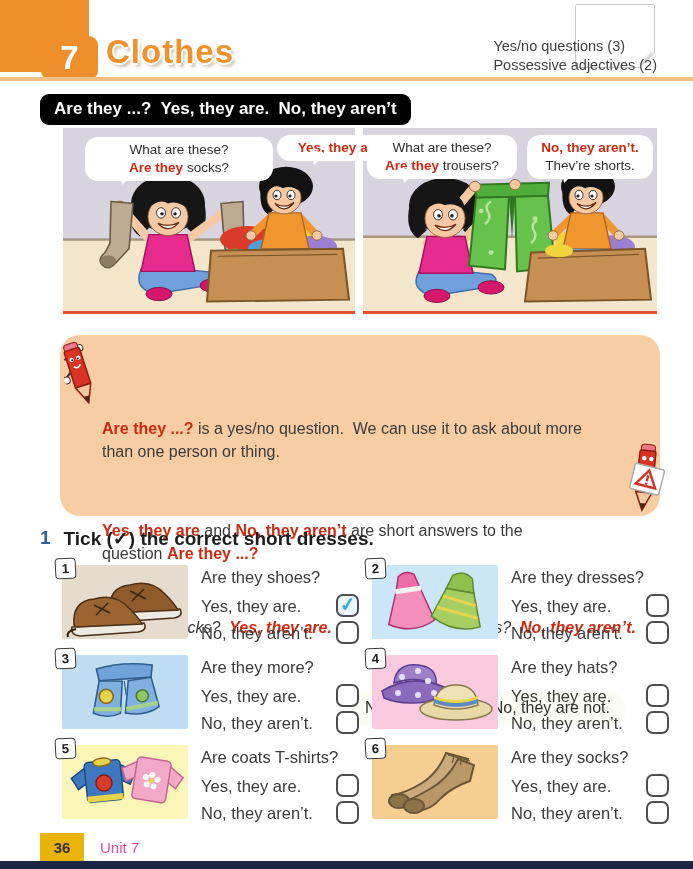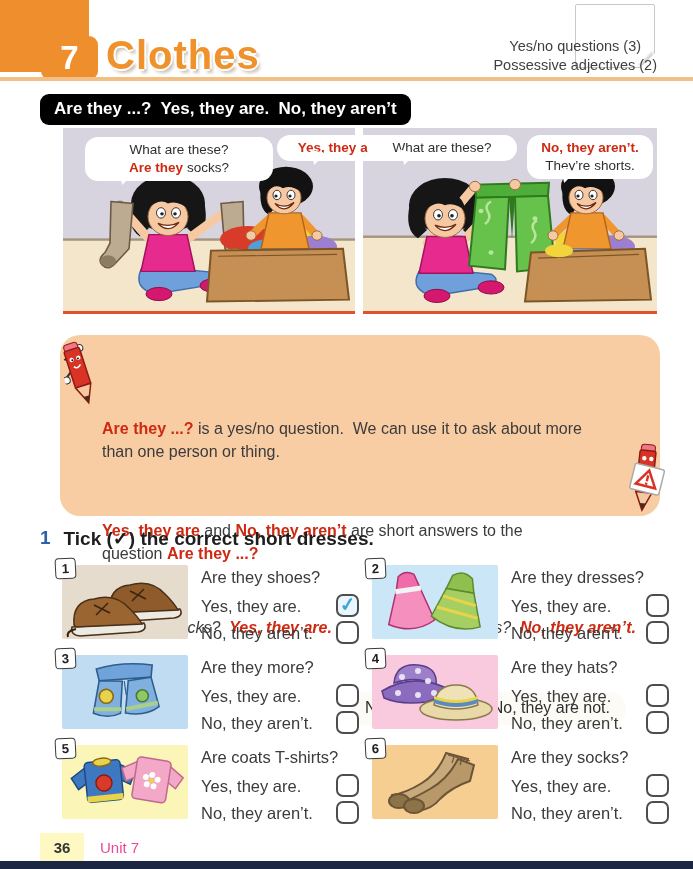--- a/index.html
+++ b/index.html
@@ -3,27 +3,27 @@
 <meta charset="utf-8">
 <style>
   * { margin:0; padding:0; box-sizing:border-box; }
   body { background:#888; font-family:"Liberation Sans", sans-serif; }
   .page { position:relative; width:693px; height:869px; background:#fff; overflow:hidden; margin:0 auto; }
 
   
   .hdr-block { position:absolute; left:0; top:0; width:89px; height:72px; background:#EF8E2D; border-radius:0 0 18px 0; }
   .unit-badge { position:absolute; left:41px; top:36px; width:57px; height:44px; background:#EF8E2D; border-radius:9px;
     color:#fff; font-size:33px; font-weight:bold; text-align:center; line-height:44px; }
-  .page-title { position:absolute; left:106px; top:33px; font-size:40px; font-weight:bold; letter-spacing:1px; color:#F0922B;
+  .page-title { position:absolute; left:106px; top:33px; font-size:33px; font-weight:bold; letter-spacing:1px; color:#F0922B;
     text-shadow:-2px 0 #fff,2px 0 #fff,0 -2px #fff,0 2px #fff,3px 4px 3px rgba(90,60,20,.30); }
   .curl { position:absolute; left:575px; top:4px; width:80px; height:64px; background:#fff; border:1.5px solid #C9C9C9; border-radius:2px; }
   .curl::after { content:''; position:absolute; right:-1px; bottom:-1px; width:0; height:0;
     border-style:solid; border-width:0 0 15px 15px; border-color:transparent transparent #fff transparent;
     filter:drop-shadow(-2px -2px 1px rgba(0,0,0,.18)); }
-  .hdr-right { position:absolute; right:36px; top:37px; text-align:center; font-size:14.5px; line-height:19px; color:#3F3F3F; z-index:2; }
+  .hdr-right { position:absolute; right:36px; top:37px; text-align:left; font-size:14.5px; line-height:19px; color:#3F3F3F; z-index:2; }
   .hdr-rule { position:absolute; left:0; top:77px; width:693px; height:4px; background:#F2C085; }
 
   
   .banner { position:absolute; left:40px; top:94px; background:#000000; border-radius:9px; padding:5px 14px 6px;
     color:#fff; font-weight:bold; font-size:17px; white-space:pre-wrap; }
 
   
   .panel { position:absolute; top:128px; height:186px; border-bottom:3px solid #E2512B; overflow:visible; }
   .panel svg.scene { position:absolute; left:0; top:0; width:100%; height:100%; }
   .p1 { left:63px; width:292px; }
@@ -60,21 +60,21 @@
     border-radius:4px; font-size:13px; font-weight:bold; color:#222; text-align:center; line-height:19px; transform:rotate(-3deg); z-index:2; }
   .qa { width:158px; margin-left:13px; font-size:16.5px; color:#3B3B3B; }
   .qline { height:27px; line-height:24px; }
   .aline { height:27px; display:flex; justify-content:space-between; align-items:center; line-height:24px; }
   .checkbox { width:23px; height:23px; border:2px solid #4D4D4D; border-radius:7px; background:#fff;
     display:flex; align-items:center; justify-content:center; cursor:pointer; }
   .tick { font-size:19px; font-weight:bold; color:#3AA5D9; transform:rotate(-6deg) translateY(-1px); }
   .checkbox:has(.tick:not(:empty)) { background:#EAF6FD; }
 
   
-  .pgnum { position:absolute; left:40px; top:833px; width:44px; height:29px; background:#fef9c3;
+  .pgnum { position:absolute; left:40px; top:833px; width:44px; height:29px; background:#eab308;
     font-size:15px; font-weight:bold; color:#333; text-align:center; line-height:29px; }
   .unit-lbl { position:absolute; left:100px; top:839px; font-size:15px; color:#ec4899; }
   .bottom-bar { position:absolute; left:0; bottom:0; width:693px; height:8px; background:#1B2742; }
 </style>
 </head>
 <body>
 
 <div class="page">
 
   <div class="hdr-block"></div>
@@ -210,20 +210,21 @@
       <ellipse cx="230" cy="71" rx="4" ry="5" fill="#fff" stroke="#333"></ellipse>
       <circle cx="215" cy="72" r="1.6" fill="#222"></circle>
         <circle cx="229" cy="72" r="1.6" fill="#222"></circle>
       <path d="M214 80 Q223 92 233 79 Q224 86 214 80 Z" fill="#fff" stroke="#6B2B10" stroke-width="1.4"></path>
       <path d="M168 132 L282 128 L288 182 L162 184 Z" fill="#C68F54" stroke="#7C5527" stroke-width="2"></path>
       <path d="M175 138 L276 134" stroke="#7C5527" stroke-width="1.2" fill="none"></path>
       <ellipse cx="196" cy="130" rx="14" ry="7" fill="#F2D53C"></ellipse>
     </svg>
     <div class="bubble" style="left:4px;top:7px;width:150px">
       <div><span class="dk">What are these?</span></div>
+      <div><b class="rd">Are they</b><span class="dk"> trousers?</span></div>
     </div>
     <div class="bubble" style="left:164px;top:7px;width:126px">
       <div><b class="rd">No, they aren’t.</b></div>
       <div><span class="dk">They’re shorts.</span></div>
     </div>
   </div>
 
   <div class="infobox">
     <div class="pencil pencil-tl">
       <svg width="34" height="68" viewBox="0 0 34 68">

